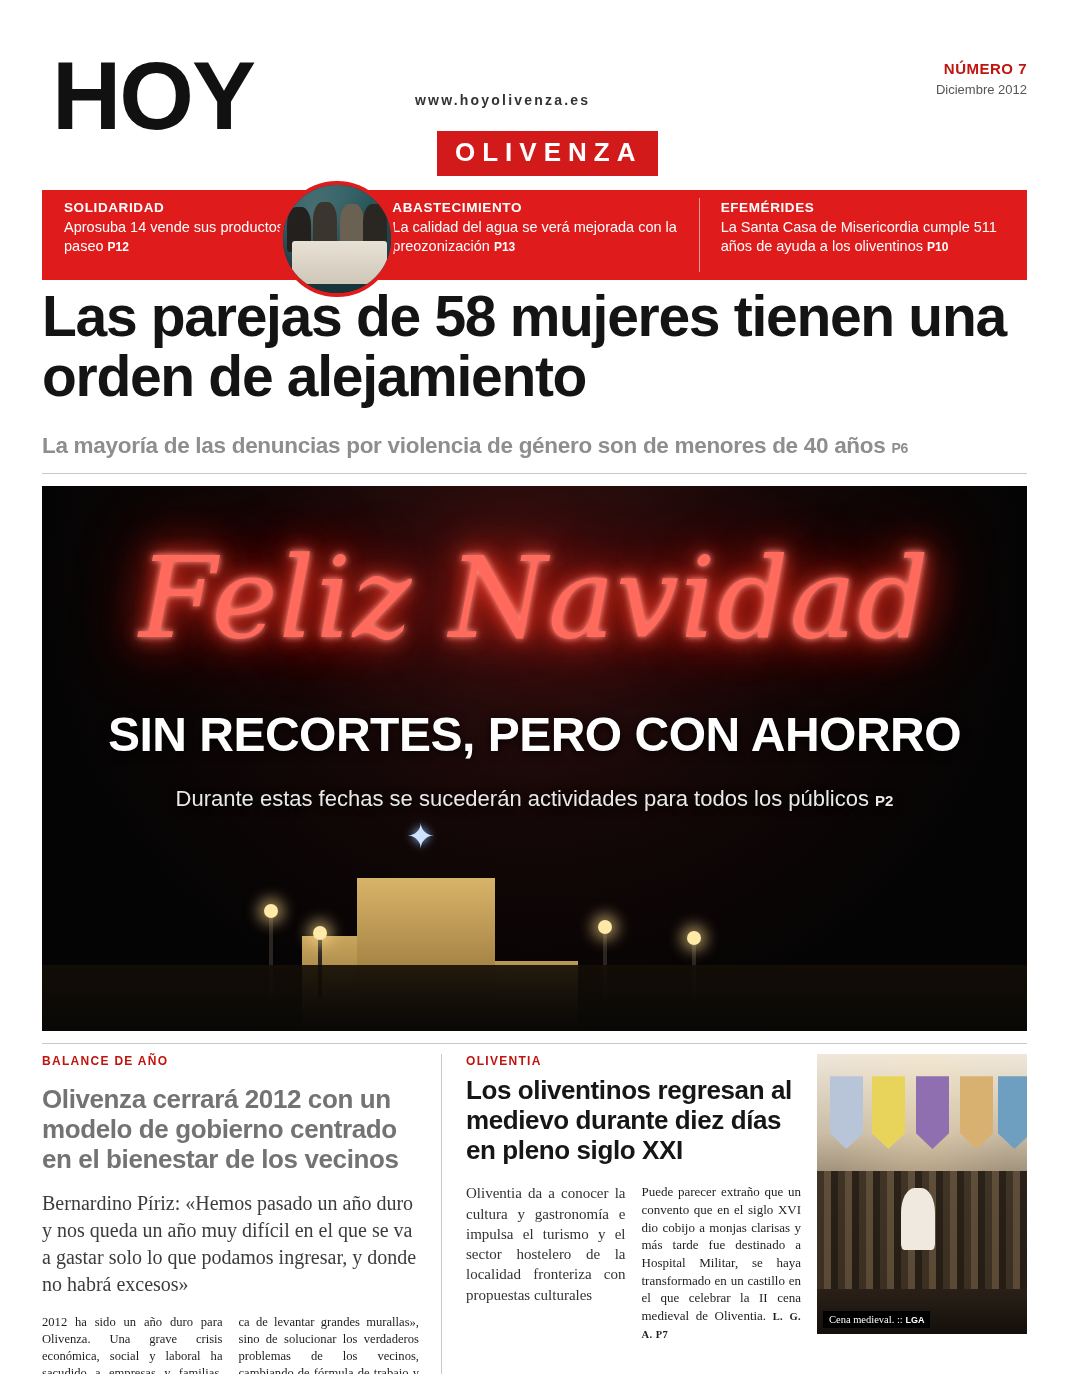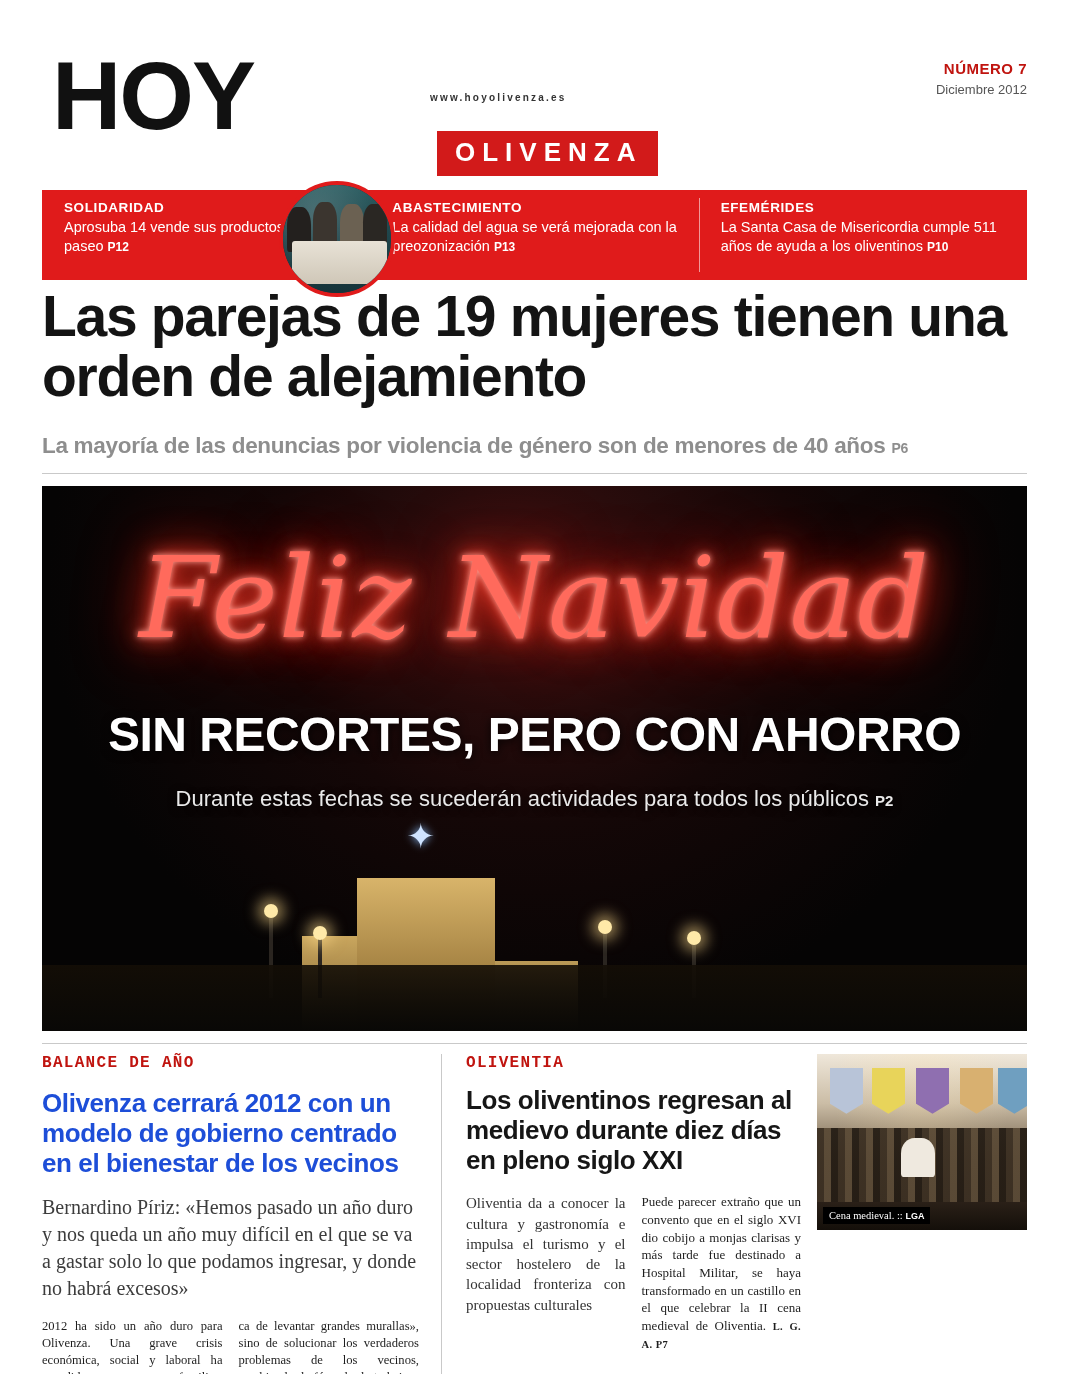--- a/index.html
+++ b/index.html
@@ -28,23 +28,23 @@
     top: 48px;
     font-family: "Liberation Sans", sans-serif;
     font-weight: bold;
     font-size: 96px;
     letter-spacing: -2px;
     color: #111;
     line-height: 1;
   }
   .logo-url {
     position: absolute;
-    left: 430px;
+    left: 415px;
     top: 92px;
-    font-size: 10px;
+    font-size: 14px;
     letter-spacing: 2.2px;
     color: #333;
     font-weight: bold;
   }
   .logo-olivenza {
     position: absolute;
     left: 437px;
     top: 131px;
     background: #d21a1a;
     color: #fff;
@@ -299,31 +299,30 @@
     border-right: 1px solid #c9c9c9;
   }
   .col-right {
     flex: 1;
     padding-left: 24px;
     display: flex;
     gap: 16px;
   }
   .kicker {
     color: #c0140f;
-    font-size: 16px;
+    font-size: 12px;
     font-weight: bold;
     letter-spacing: 1.3px;
-    margin-bottom: 13px;
-    font-family: Liberation Mono, monospace;
+    margin-bottom: 7px;
   }
   .sec-head {
     font-size: 26px;
     font-weight: bold;
     line-height: 1.16;
-    color: #1d4ed8;
+    color: #737373;
     letter-spacing: -0.4px;
     margin: 16px 0 16px 0;
   }
   .standfirst {
     font-family: "Liberation Serif", serif;
     font-size: 20px;
     line-height: 1.35;
     color: #3c3c3c;
     margin-bottom: 16px;
   }
@@ -361,21 +360,21 @@
     font-size: 15px;
     line-height: 1.35;
     color: #333;
   }
   .photo-col {
     width: 210px;
   }
   .photo-box {
     position: relative;
     width: 210px;
-    height: 176px;
+    height: 280px;
     background: #1a1410;
     overflow: hidden;
   }
   .pb-bg {
     position: absolute; inset: 0;
     background:
       radial-gradient(ellipse at 50% 20%, rgba(255,230,180,0.28), rgba(0,0,0,0) 60%),
       linear-gradient(180deg,#efe7da 0%, #cbbda6 28%, #6d5b46 60%, #2c2218 100%);
   }
   .pb-banner {
@@ -464,21 +463,21 @@
       <div class="tp-inner"></div>
       <div class="tp-person tp-p1"></div>
       <div class="tp-person tp-p2"></div>
       <div class="tp-person tp-p3"></div>
       <div class="tp-person tp-p4"></div>
       <div class="tp-table"></div>
     </div>
   </div>
 
   <div class="lead">
-    <h1>Las parejas de 19 mujeres tienen una orden de alejamiento</h1>
+    <h1>Las parejas de 58 mujeres tienen una orden de alejamiento</h1>
     <div class="lead-sub">
       <span>La mayoría de las denuncias por violencia de género son de menores de 40 años</span>
       <span class="pg">P6</span>
     </div>
   </div>
   <div class="rule"></div>
 
   <div class="hero">
     <div class="hero-sky"></div>
     <div class="neon">Feliz Navidad</div>

